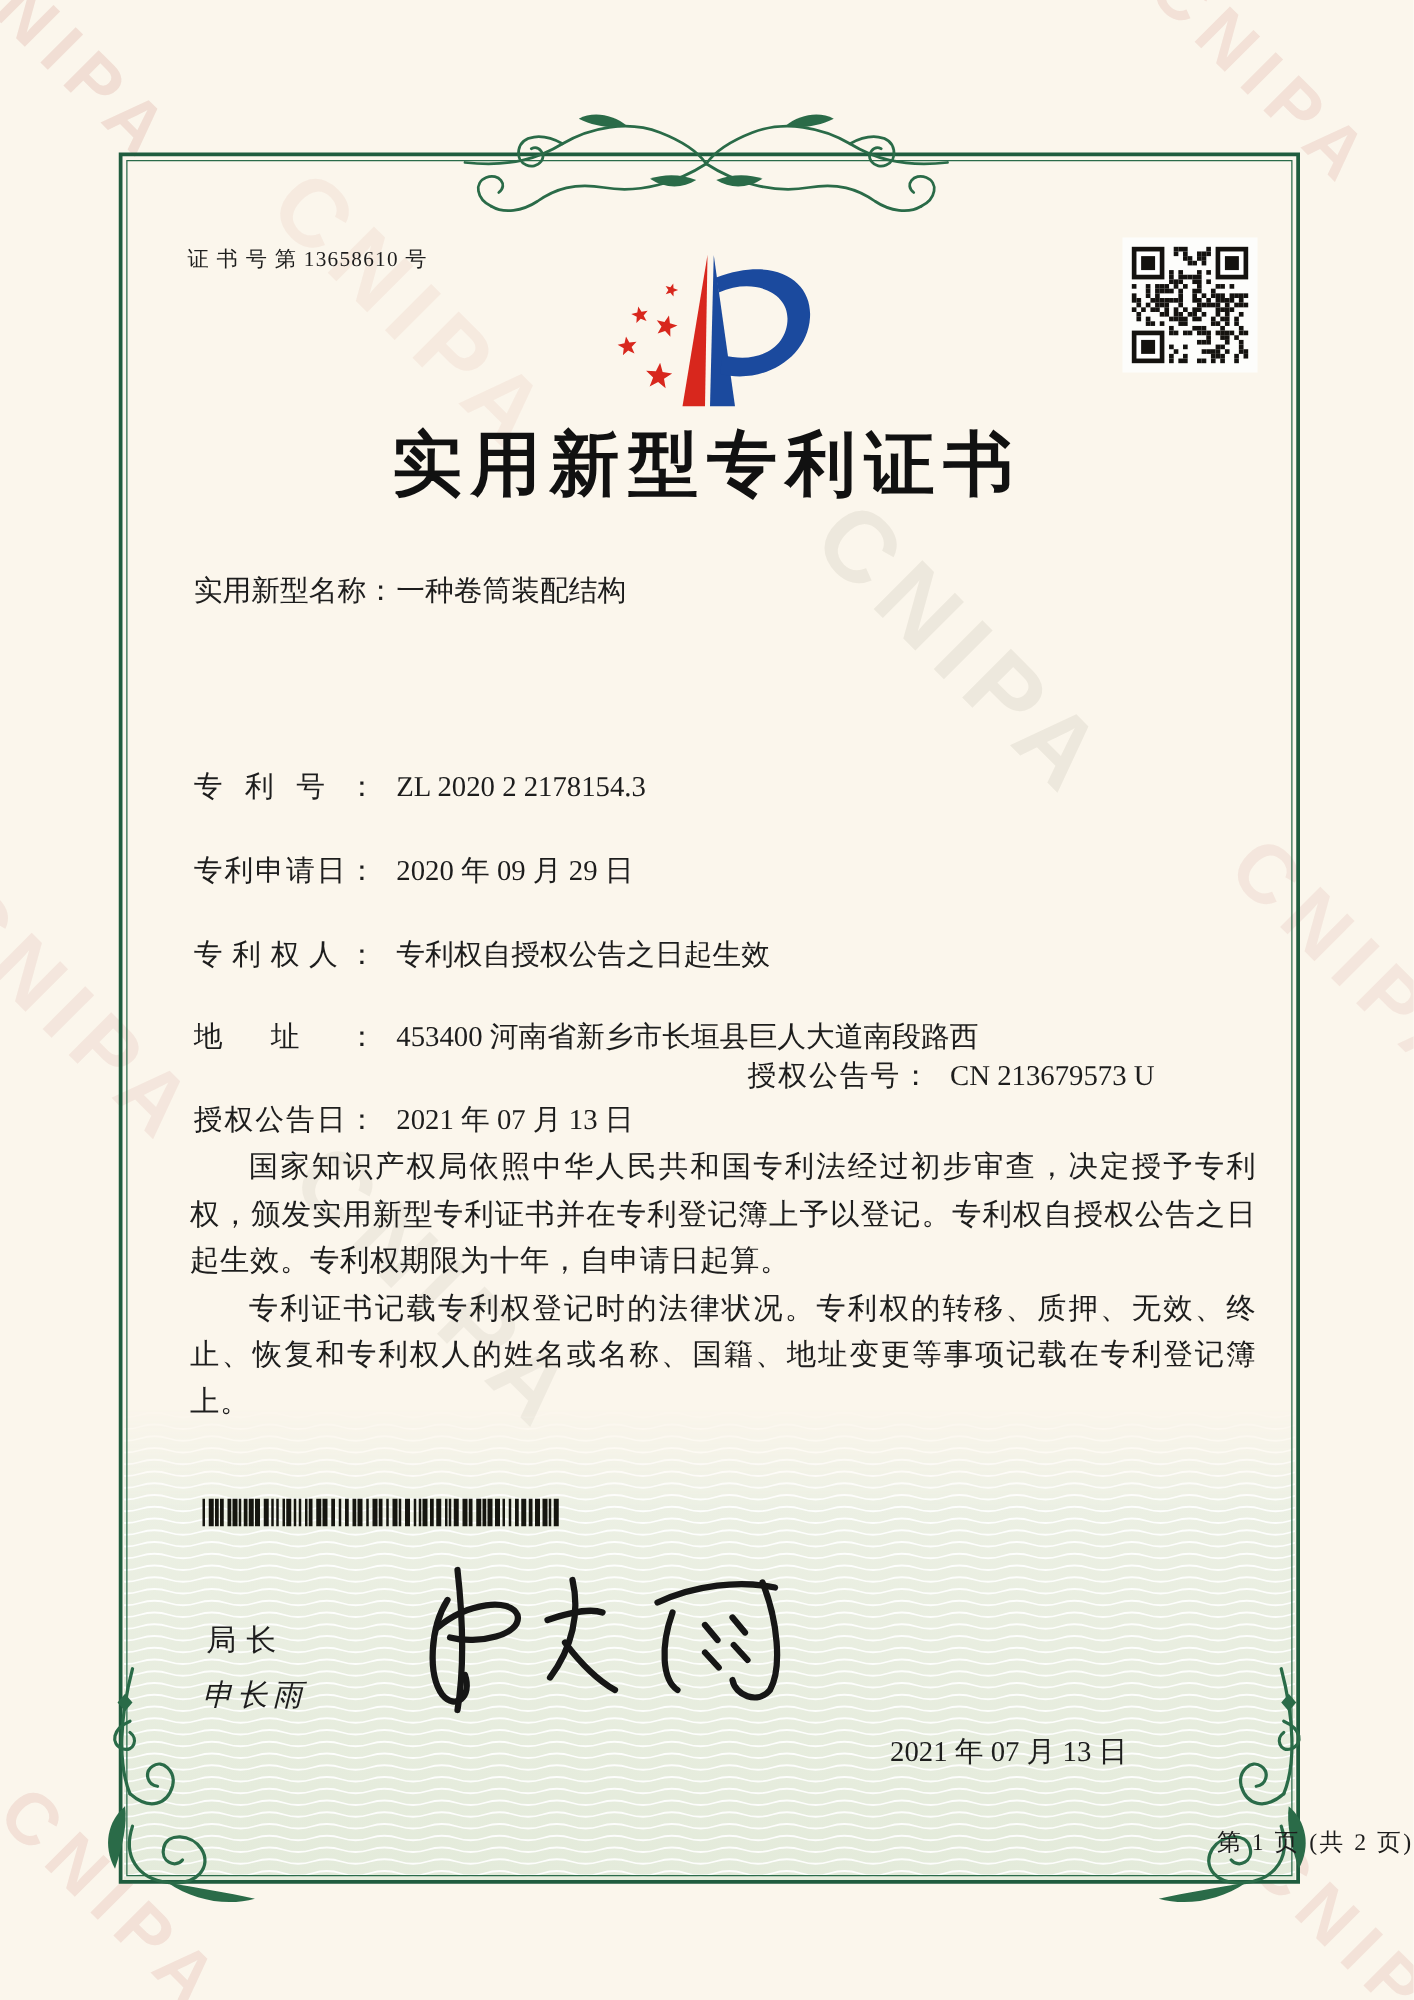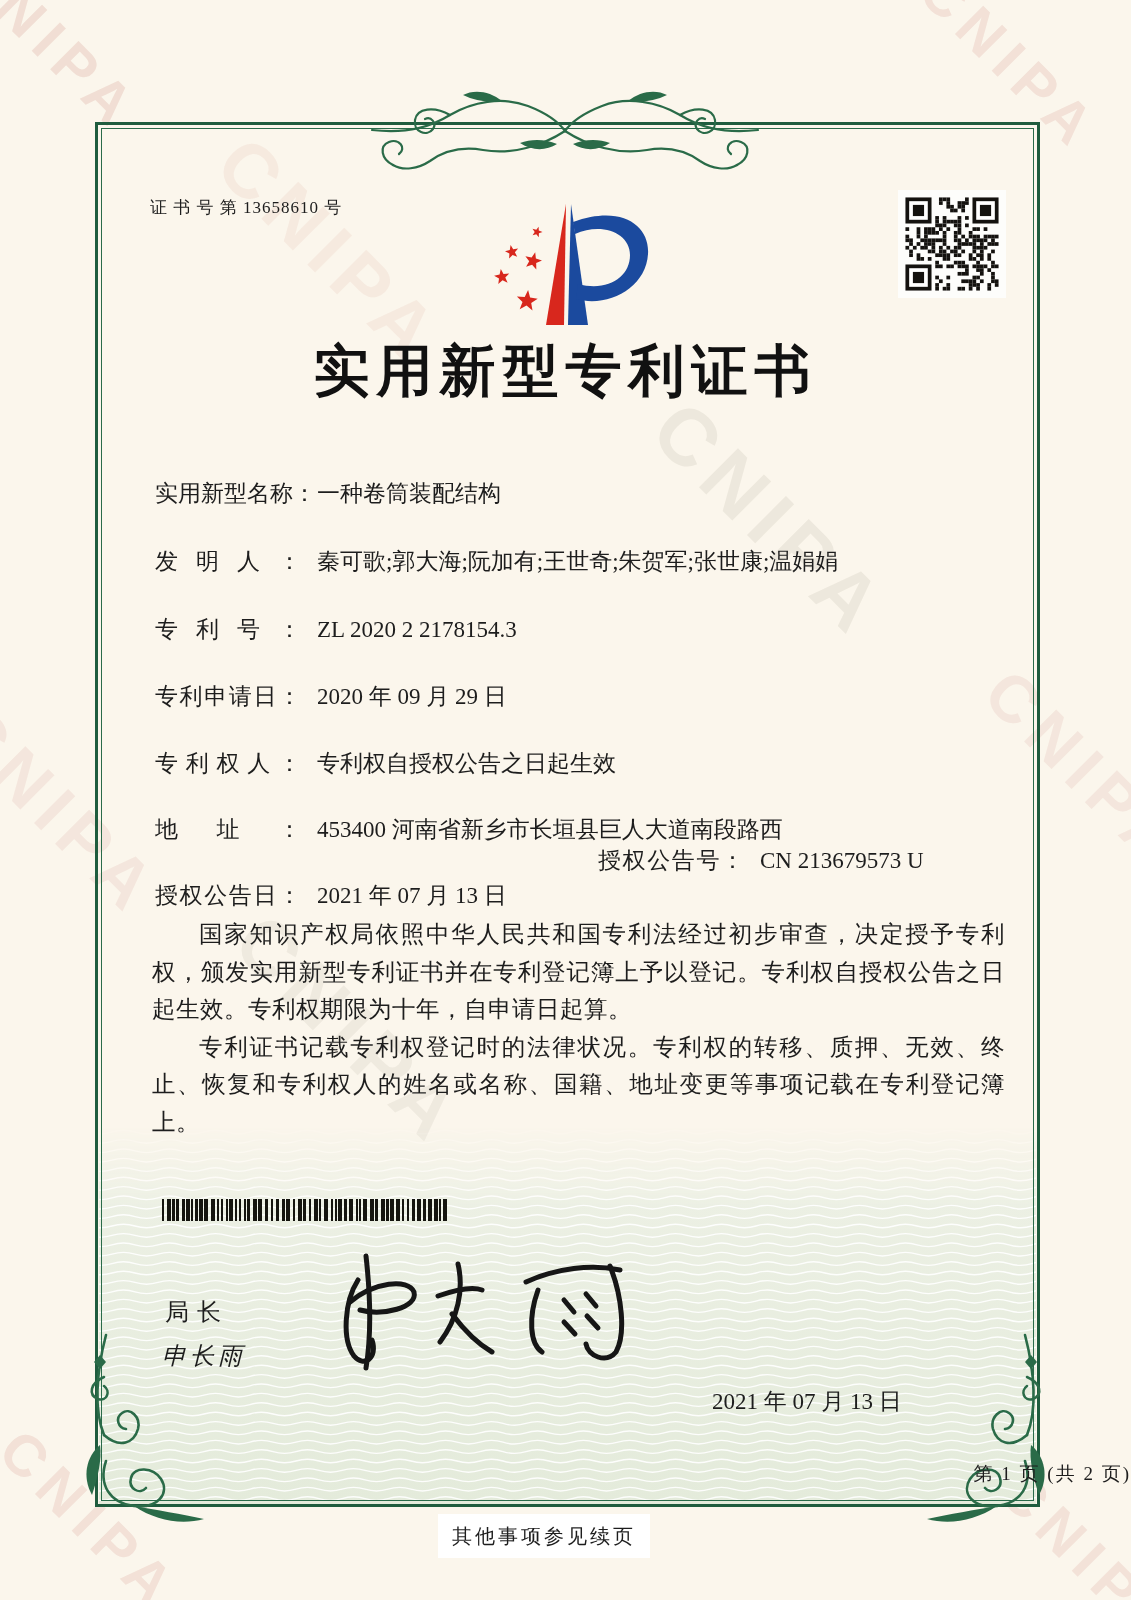--- a/index.html
+++ b/index.html
@@ -376,27 +376,23 @@
           <rect x="64" y="104" width="4" height="4" fill="#14120f"></rect>
           <rect x="68" y="104" width="4" height="4" fill="#14120f"></rect>
           <rect x="76" y="104" width="4" height="4" fill="#14120f"></rect>
           <rect x="84" y="104" width="4" height="4" fill="#14120f"></rect>
           <rect x="96" y="104" width="4" height="4" fill="#14120f"></rect>
         </svg>
     </div>
 
     <div class="title">实用新型专利证书</div>
 
-    <div class="row" style="top:478px">
+    <div class="row" style="top:457px">
       <span class="flabel">实用新型名称：</span>
       <span class="fvalue">一种卷筒装配结构</span>
-    </div>
-    <div class="row" style="top:546px">
-      <span class="flabel">发明人：</span>
-      <span class="fvalue">秦可歌;郭大海;阮加有;王世奇;朱贺军;张世康;温娟娟</span>
     </div>
     <div class="row" style="top:614px">
       <span class="flabel">专利号：</span>
       <span class="fvalue">ZL 2020 2 2178154.3</span>
     </div>
     <div class="row" style="top:681px">
       <span class="flabel">专利申请日：</span>
       <span class="fvalue">2020 年 09 月 29 日</span>
     </div>
     <div class="row" style="top:748px">
@@ -442,17 +438,14 @@
         <path d="M234,70 L245,82"></path>
           <path d="M257,64 L268,76"></path>
       </g>
     </svg>
 
     <div class="issue-date">2021 年 07 月 13 日</div>
 
     <div class="pageinfo">第 1 页 (共 2 页)</div>
   </div>
 
-  <div class="band">
-    <span>其他事项参见续页</span>
-  </div>
 
 </div>
 
 </body></html>

